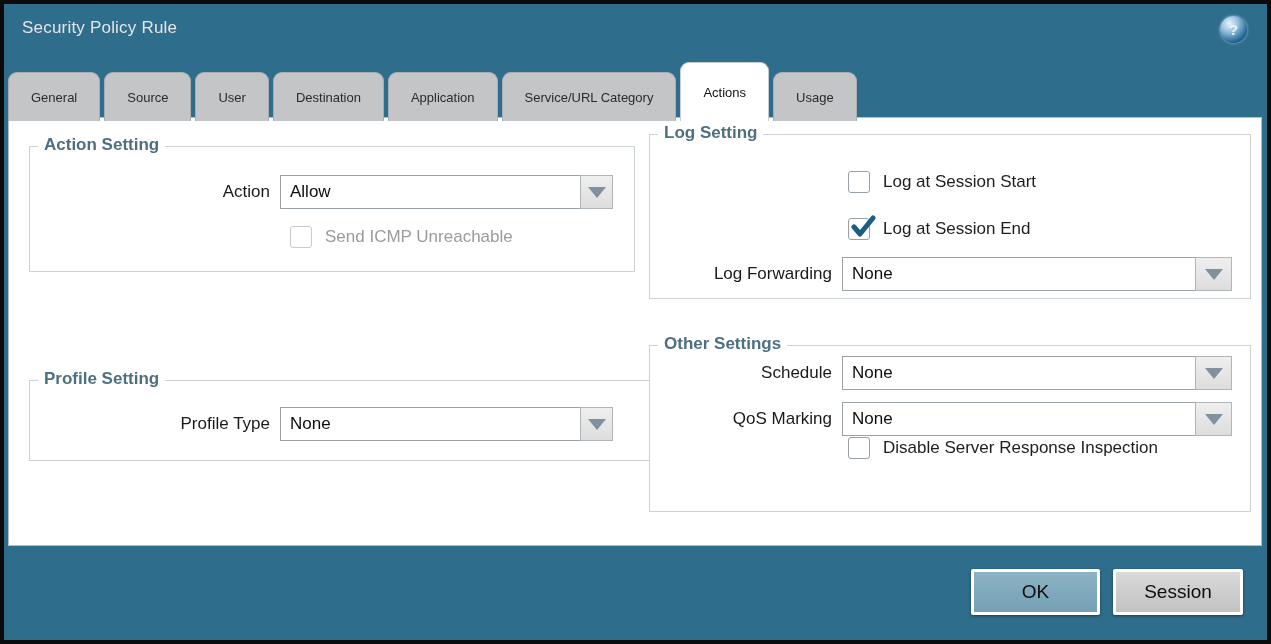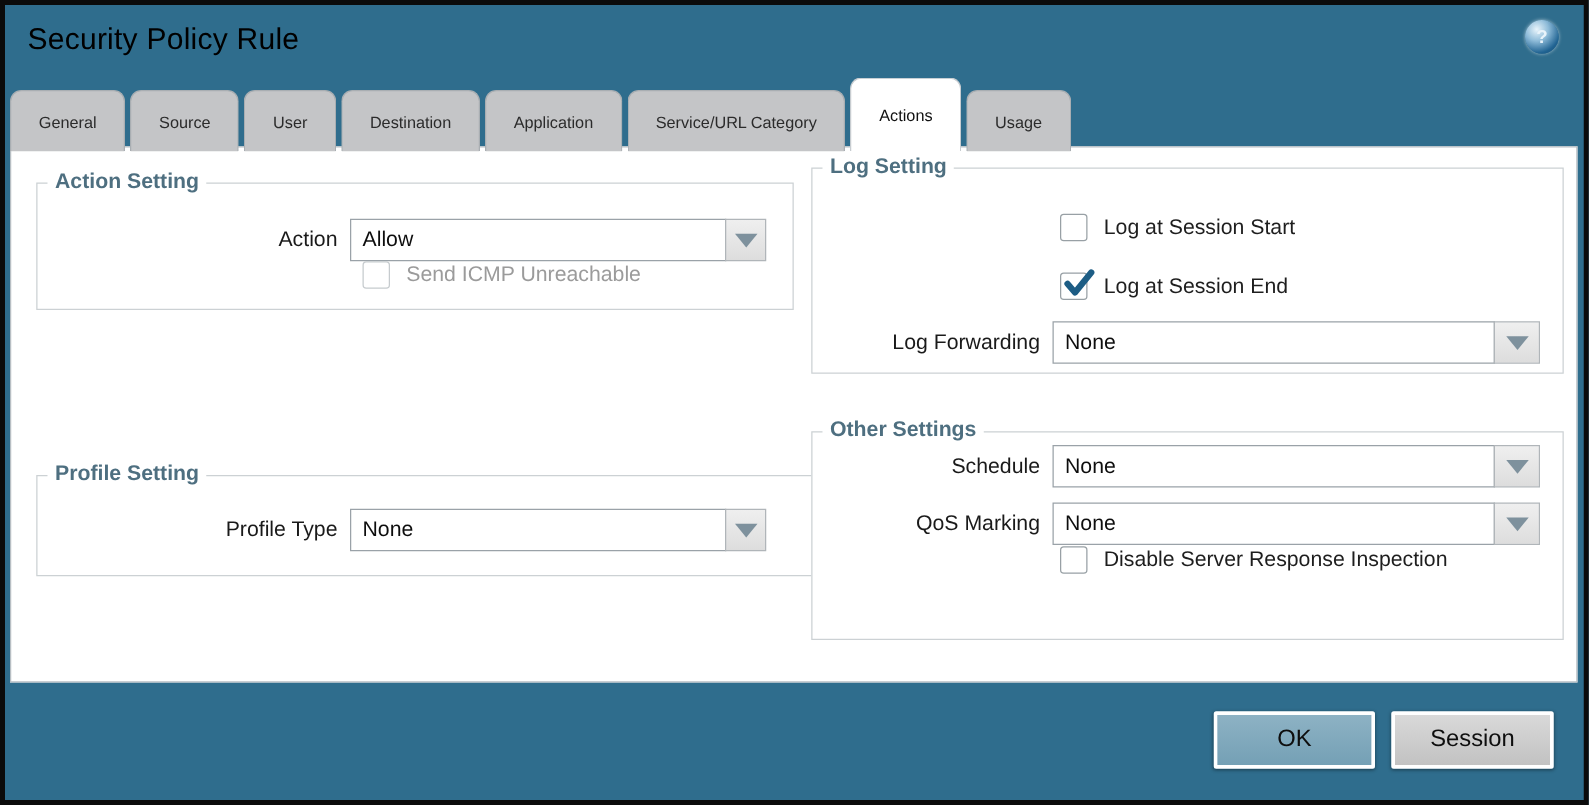--- a/index.html
+++ b/index.html
@@ -5,21 +5,21 @@
   * { margin:0; padding:0; box-sizing:border-box; }
   html,body { width:1271px; height:644px; font-family:"Liberation Sans", sans-serif; }
   .frame {
     position:relative; width:1271px; height:644px;
     background:#2f6d8d; border:4px solid #0b0b0b;
     overflow:hidden;
   }
   
   .title {
     position:absolute; left:18px; top:14px;
-    color:#000000; font-size:24px; letter-spacing:.2px;
+    color:#e5e5e5; font-size:17px; letter-spacing:.2px;
   }
   .help-icon {
     position:absolute; right:20px; top:12px;
     width:27px; height:27px; border-radius:50%;
     background:radial-gradient(circle at 35% 28%, #e8f4fb 0%, #8fbcd9 35%, #206392 72%, #174a70 100%);
     box-shadow:0 0 3px rgba(255,255,255,.6);
     color:#e9f3fa; font-size:15px; font-weight:bold;
     display:flex; align-items:center; justify-content:center;
     cursor:pointer;
   }
@@ -45,21 +45,21 @@
     background:#ffffff; border:1px solid #b7bec3; z-index:1;
   }
   
   .fs {
     position:absolute; border:1px solid #ccd1d4; background:#fff;
   }
   .fs-legend {
     position:absolute; top:-12px; left:8px; background:#fff; padding:0 6px;
     font-size:17px; font-weight:bold; color:#4e6f80; white-space:nowrap;
   }
-  .fs-action  { left:20px;  top:28px;  width:606px; height:102px; }
+  .fs-action  { left:20px;  top:28px;  width:606px; height:126px; }
   .fs-profile { left:20px;  top:262px; width:656px; height:81px;  }
   .fs-log     { left:640px; top:16px;  width:602px; height:165px; }
   .fs-other   { left:640px; top:227px; width:602px; height:167px; }
   
   .row { display:flex; align-items:center; }
   .lbl {
     font-size:17px; color:#1a1a1a; text-align:right; white-space:nowrap;
     flex:none; padding-right:10px;
   }
   .lbl-l { width:250px; }
@@ -134,21 +134,21 @@
       <div class="fs-legend">Action Setting</div>
       <div class="row" style="margin-top:28px;">
         <div class="lbl lbl-l">Action</div>
         <div class="combo w-l">
           <div class="combo-input">Allow</div>
           <div class="combo-btn">
             <div class="tri"></div>
           </div>
         </div>
       </div>
-      <div class="row" style="margin-left:260px;text-align:center;">
+      <div class="row" style="margin-top:17px; margin-left:260px;text-align:center;">
         <div class="cb disabled"></div>
         <div class="cb-label disabled">Send ICMP Unreachable</div>
       </div>
     </div>
 
     <div class="fs fs-profile">
       <div class="fs-legend">Profile Setting</div>
       <div class="row" style="margin-top:26px;">
         <div class="lbl lbl-l">Profile Type</div>
         <div class="combo w-l">

